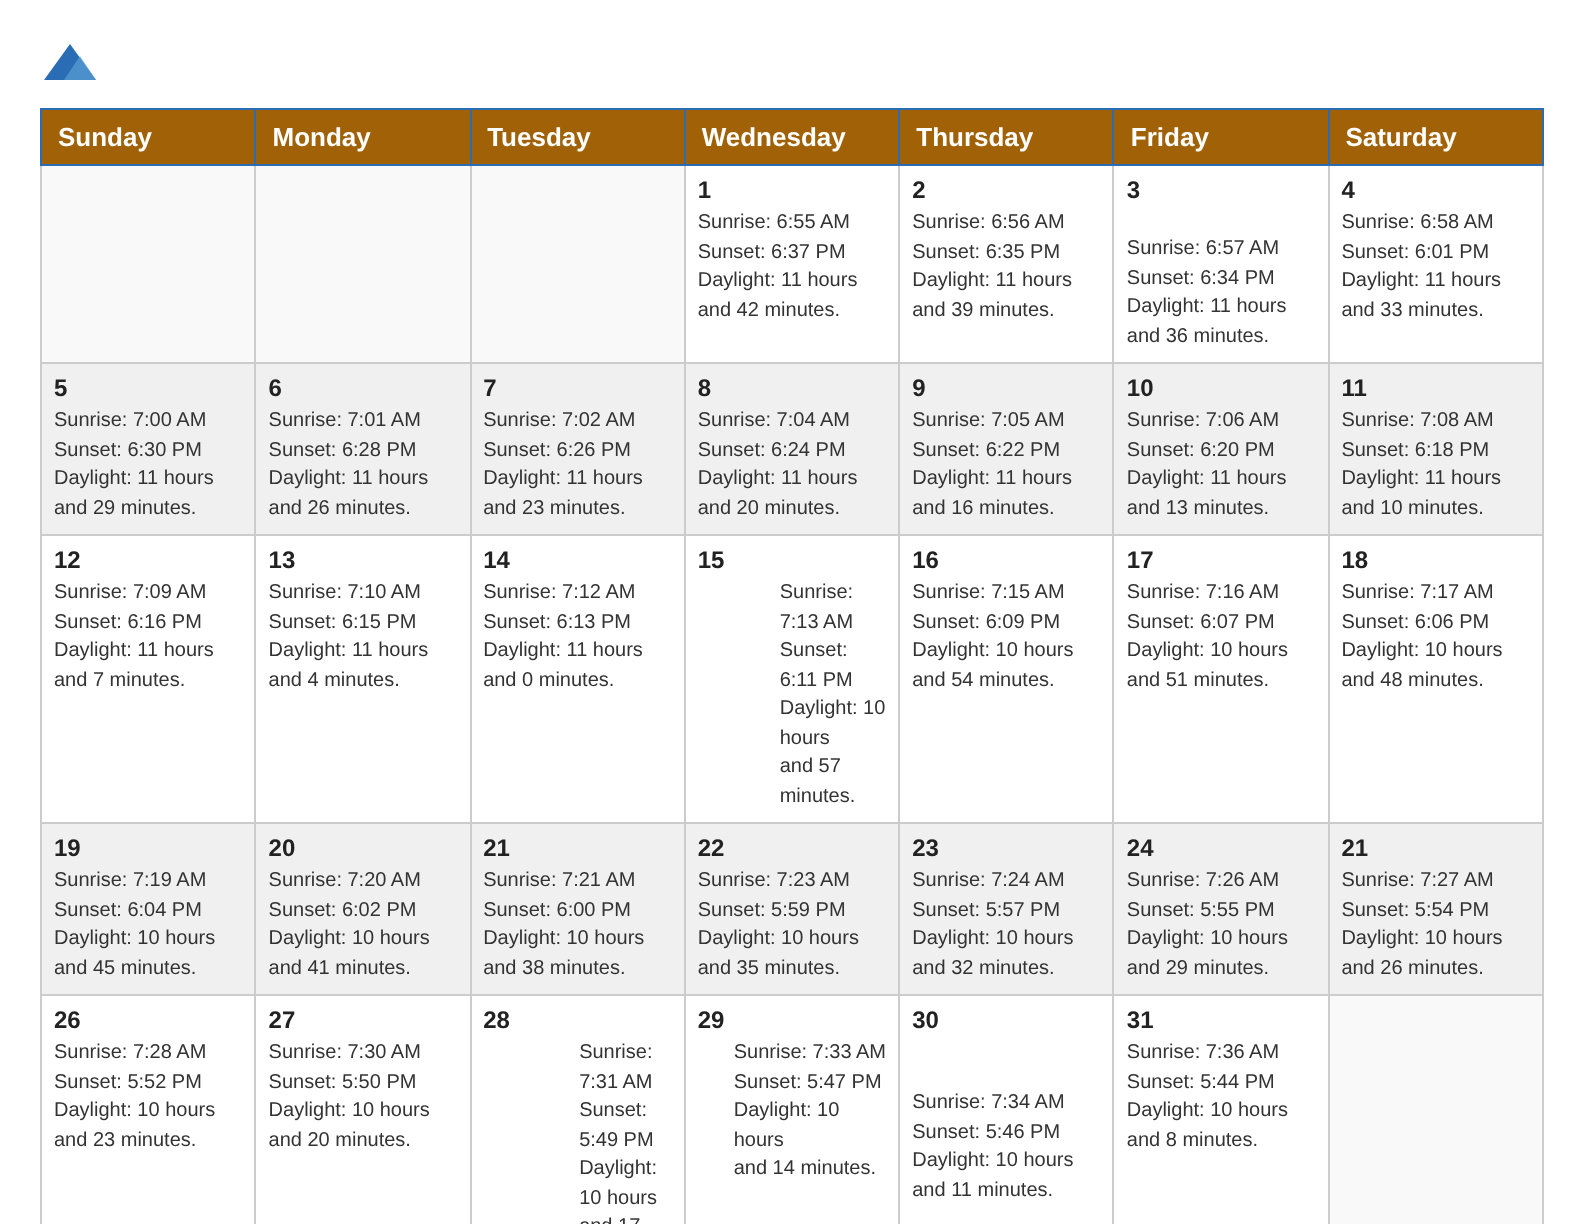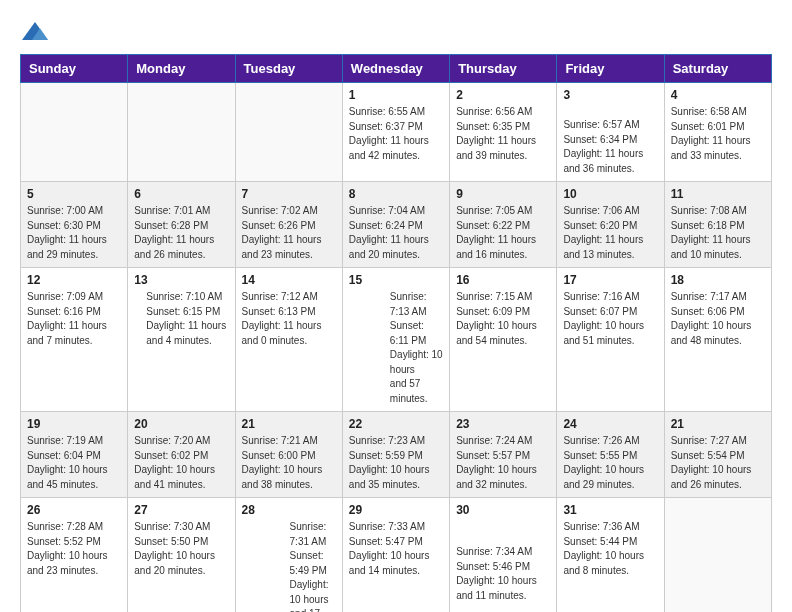--- a/index.html
+++ b/index.html
@@ -36,21 +36,21 @@
     .location-title {
       font-size: 14px;
       color: #444;
     }
     .calendar {
       width: 100%;
       border-collapse: collapse;
       border: 1px solid #ccc;
     }
     .calendar th {
-      background-color: #4c1d95;
+      background-color: #a16207;
       color: #fff;
       text-align: left;
       padding: 6px 8px;
       font-size: 13px;
       border: 1px solid #2a6db5;
     }
     .calendar td {
       vertical-align: top;
       padding: 5px 6px;
       font-size: 10.5px;
@@ -199,21 +199,21 @@
       <tr>
         <td>
           <div class="day-number">12</div>
           <div class="day-info" style="white-space: pre-line;">Sunrise: 7:09 AM
 Sunset: 6:16 PM
 Daylight: 11 hours
 and 7 minutes.</div>
         </td>
         <td>
           <div class="day-number">13</div>
-          <div class="day-info" style="white-space: pre-line; margin-left: 12px;">Sunrise: 7:10 AM
+          <div class="day-info" style="white-space: pre-line;">Sunrise: 7:10 AM
 Sunset: 6:15 PM
 Daylight: 11 hours
 and 4 minutes.</div>
         </td>
         <td>
           <div class="day-number">14</div>
           <div class="day-info" style="white-space: pre-line;">Sunrise: 7:12 AM
 Sunset: 6:13 PM
 Daylight: 11 hours
 and 0 minutes.</div>
@@ -315,21 +315,21 @@
         </td>
         <td>
           <div class="day-number">28</div>
           <div class="day-info" style="white-space: pre-line; margin-left: 48px;">Sunrise: 7:31 AM
 Sunset: 5:49 PM
 Daylight: 10 hours
 and 17 minutes.</div>
         </td>
         <td>
           <div class="day-number">29</div>
-          <div class="day-info" style="white-space: pre-line;">Sunrise: 7:33 AM
+          <div class="day-info" style="white-space: pre-line; margin-left: 18px;">Sunrise: 7:33 AM
 Sunset: 5:47 PM
 Daylight: 10 hours
 and 14 minutes.</div>
         </td>
         <td>
           <div class="day-number">30</div>
           <div class="day-info" style="white-space: pre-line; margin-top: 28px;">Sunrise: 7:34 AM
 Sunset: 5:46 PM
 Daylight: 10 hours
 and 11 minutes.</div>

